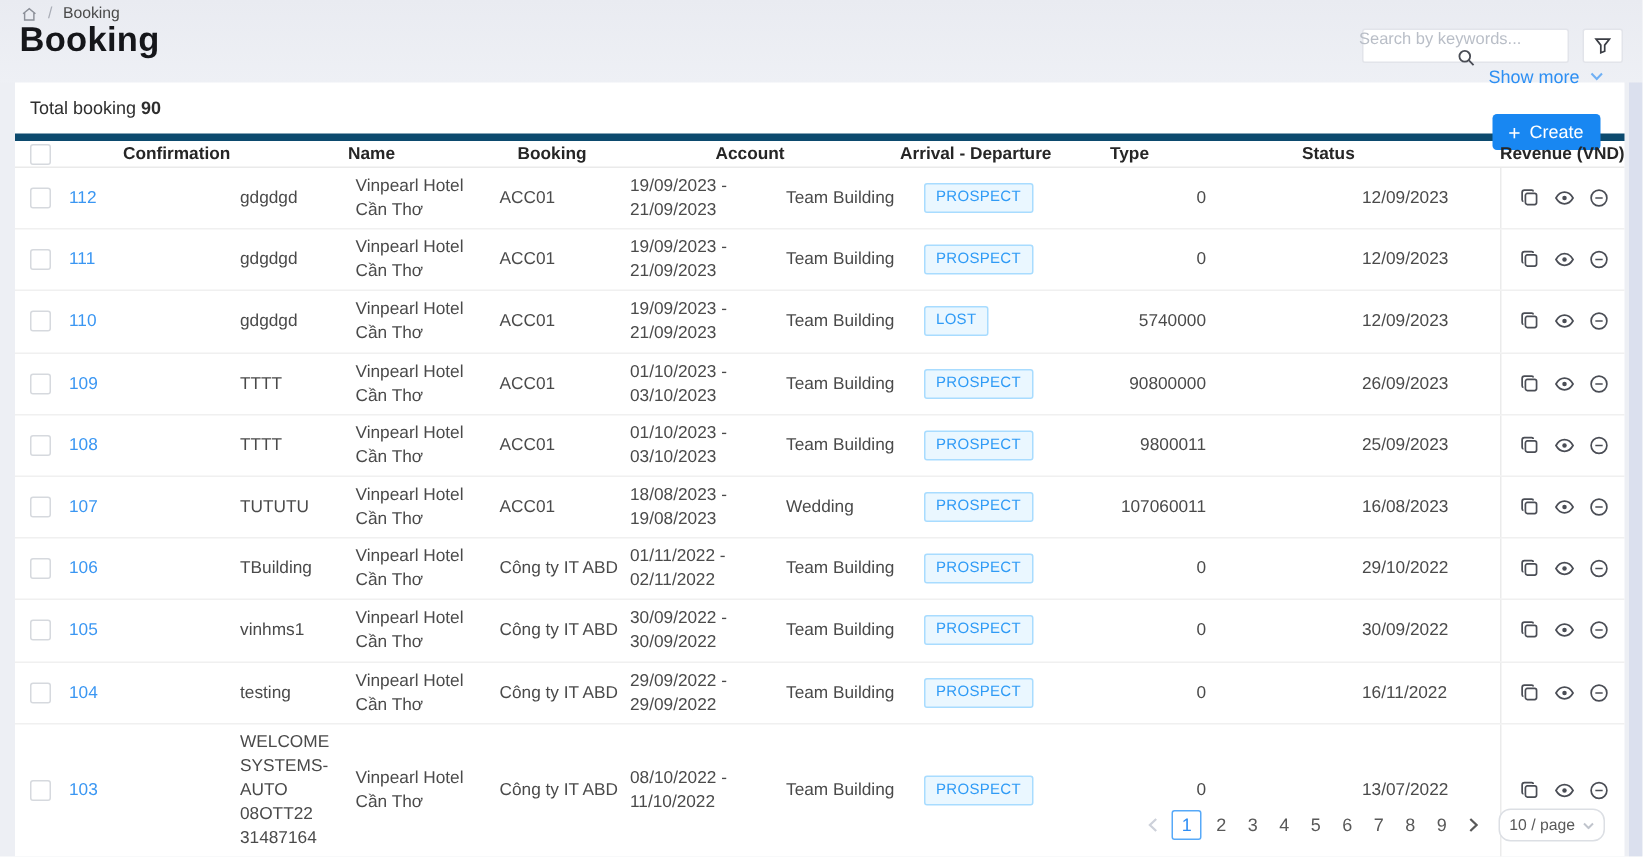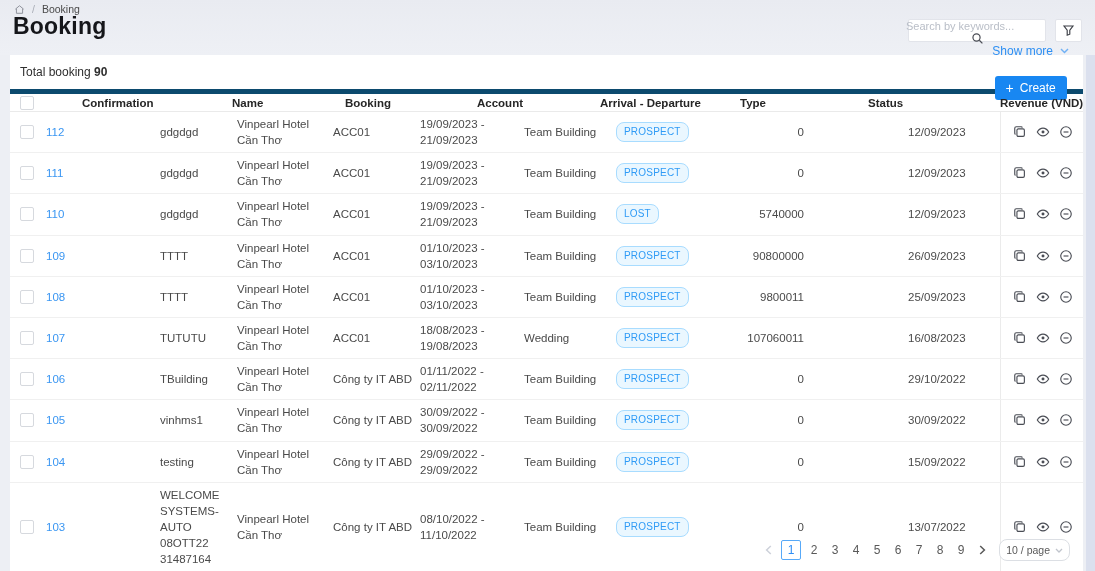--- a/index.html
+++ b/index.html
@@ -57,21 +57,21 @@
   .td.col-rev  { text-align:right; padding-right:8px; }
   .col-nights  { width:96px;  flex:none; }
   .col-cutoff  { width:92px;  flex:none; }
   .col-actions { flex:1; align-self:stretch; border-left:1px solid #ebebeb;
                  display:flex; align-items:center; gap:8px; padding-left:11px; }
   .thead .col-actions { border-left:1px solid #eaeaea; }
 
   .checkbox { width:14px; height:14px; border:1px solid #d6d9de; border-radius:2px; background:#fff; display:block; cursor:pointer; }
   .link { color:#3a96f2; text-decoration:none; cursor:pointer; }
   .badge { display:inline-block; font-size:10px; color:#2f9bf6; background:#eaf7ff; border:1px solid #a8dcff;
-           border-radius:8px; padding:2px 7px; letter-spacing:.2px; white-space:nowrap; }
+           border-radius:2px; padding:2px 7px; letter-spacing:.2px; white-space:nowrap; }
   .act-btn { background:none; border:none; padding:0; cursor:pointer; width:15px; height:15px; display:flex;
              align-items:center; justify-content:center; }
   .act-btn svg { width:14px; height:14px; display:block; }
 
   
   .pagination { position:absolute; bottom:10px; right:13px; display:flex; align-items:center; gap:5px;
                 font-size:12px; color:#595959; }
   .pg-chevron { width:16px; height:20px; display:flex; align-items:center; justify-content:center; cursor:pointer; }
   .pg-chevron.disabled { color:#cdd1da; }
   .pg-item { min-width:16px; height:20px; display:flex; align-items:center; justify-content:center; padding:0 2px; cursor:pointer; }
@@ -439,21 +439,21 @@
         </div>
     <div class="td col-conf"><a class="link">104</a></div>
     <div class="td col-name">testing</div>
     <div class="td col-prop">Vinpearl Hotel Cần Thơ</div>
     <div class="td col-acct">Công ty IT ABD</div>
     <div class="td col-arr">29/09/2022 - 29/09/2022</div>
     <div class="td col-type">Team Building</div>
     <div class="td col-status"><span class="badge">PROSPECT</span></div>
     <div class="td col-rev">0</div>
     <div class="td col-nights"></div>
-    <div class="td col-cutoff">15/09/2022</div>
+    <div class="td col-cutoff">16/11/2022</div>
     <div class="td col-actions">
       <button class="act-btn">
         <svg viewBox="0 0 16 16" fill="none" stroke="#4a4d55" stroke-width="1.3">
           <rect x="4.5" y="4.5" width="8.5" height="8.5" rx="1.5"></rect>
           <path d="M3 10.5 C2.3 10.5 2 10 2 9.3 V3.8 C2 2.8 2.8 2 3.8 2 H9.3 C10 2 10.5 2.4 10.5 3"></path>
         </svg>
       </button>
       <button class="act-btn">
         <svg viewBox="0 0 16 16" fill="none" stroke="#4a4d55" stroke-width="1.3">
           <path d="M1.5 8 C3.2 5 5.4 3.6 8 3.6 C10.6 3.6 12.8 5 14.5 8 C12.8 11 10.6 12.4 8 12.4 C5.4 12.4 3.2 11 1.5 8 Z"></path>

